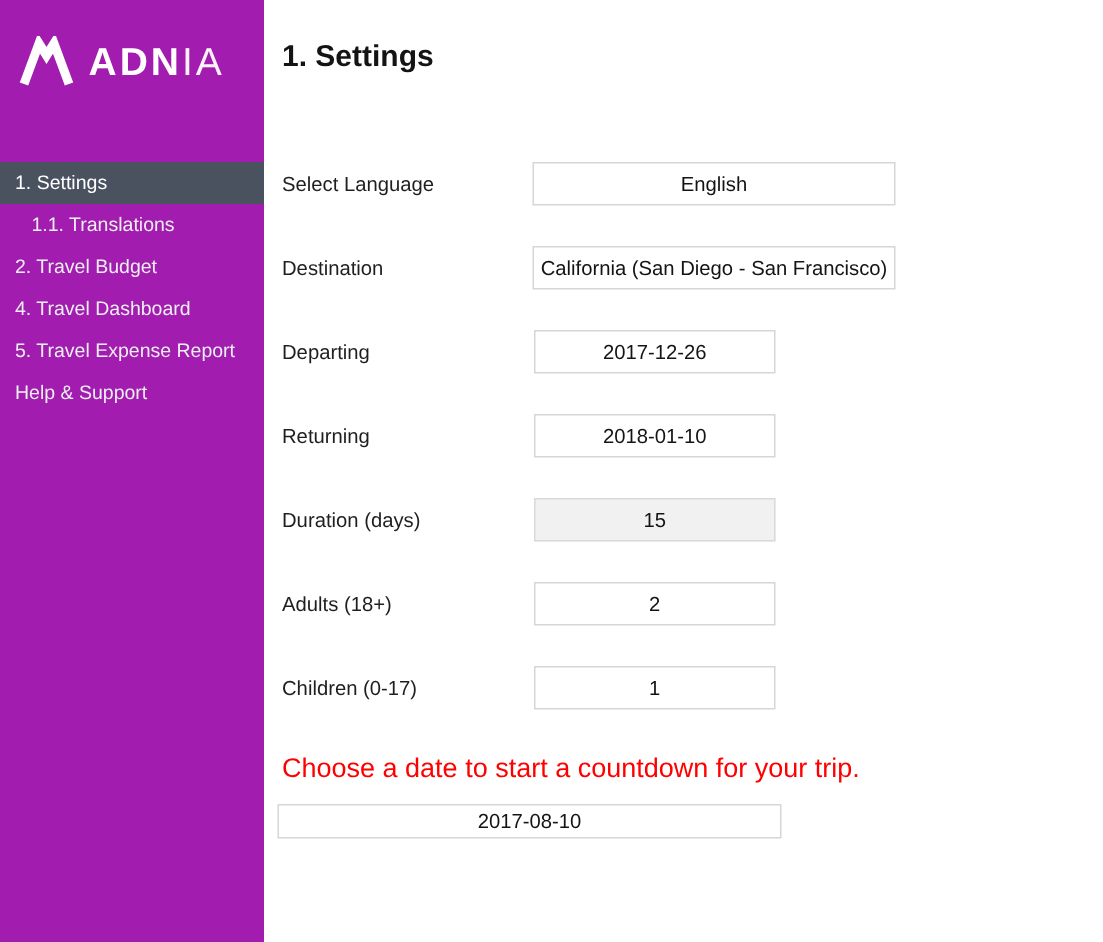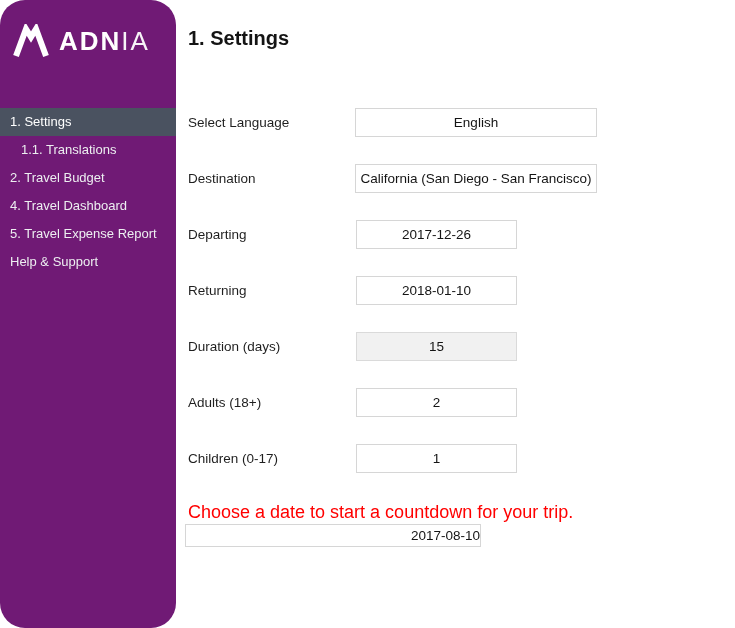--- a/index.html
+++ b/index.html
@@ -9,22 +9,21 @@
     font-family:"Liberation Sans", sans-serif;
     background:#ffffff;
     overflow:hidden;
     color:#1a1a1a;
   }
 
   
   .sidebar {
     position:absolute; left:0; top:0;
     width:176px; height:628px;
-    background:#701a75;
-    border-radius:25px;
+    background:#a21caf;
   }
   .logo {
     position:absolute; left:12px; top:24px;
     display:flex; align-items:center;
   }
   .logo-icon { width:38px; height:34px; display:block; }
   .brand {
     color:#ffffff; font-size:26px; letter-spacing:2px;
     margin-left:9px; white-space:nowrap;
   }
@@ -66,24 +65,24 @@
   }
   .cell.wide   { left:167px; width:242px; height:29px;text-align:center; }
   .cell.narrow { left:168px; width:161px; height:29px; }
   .cell.readonly { background:#f1f1f1; border-color:#dadada; }
 
   .countdown-msg {
     position:absolute; left:12px; top:502px;
     color:#ff0000; font-size:18px; white-space:nowrap;
   }
   .countdown-cell {
-    position:absolute; left:9px; top:524px;
-    width:296px; height:23px; line-height:21px;
+    position:absolute; left:9px; top:536px;
+    width:336px; height:23px; line-height:21px;
     border:1px solid #d6d6d6; background:#ffffff;
-    text-align:right; font-size:13.5px; color:#141414;
+    text-align:center; font-size:13.5px; color:#141414;
   }
 </style>
 </head>
 <body>
 
 <aside class="sidebar">
   <div class="logo">
     <svg class="logo-icon" viewBox="0 0 38 34" aria-hidden="true">
       <path d="M4 32 L14 5 L19 13 L24 5 L34 32" fill="none" stroke="#ffffff" stroke-width="6" stroke-linejoin="miter"></path>
     </svg>

